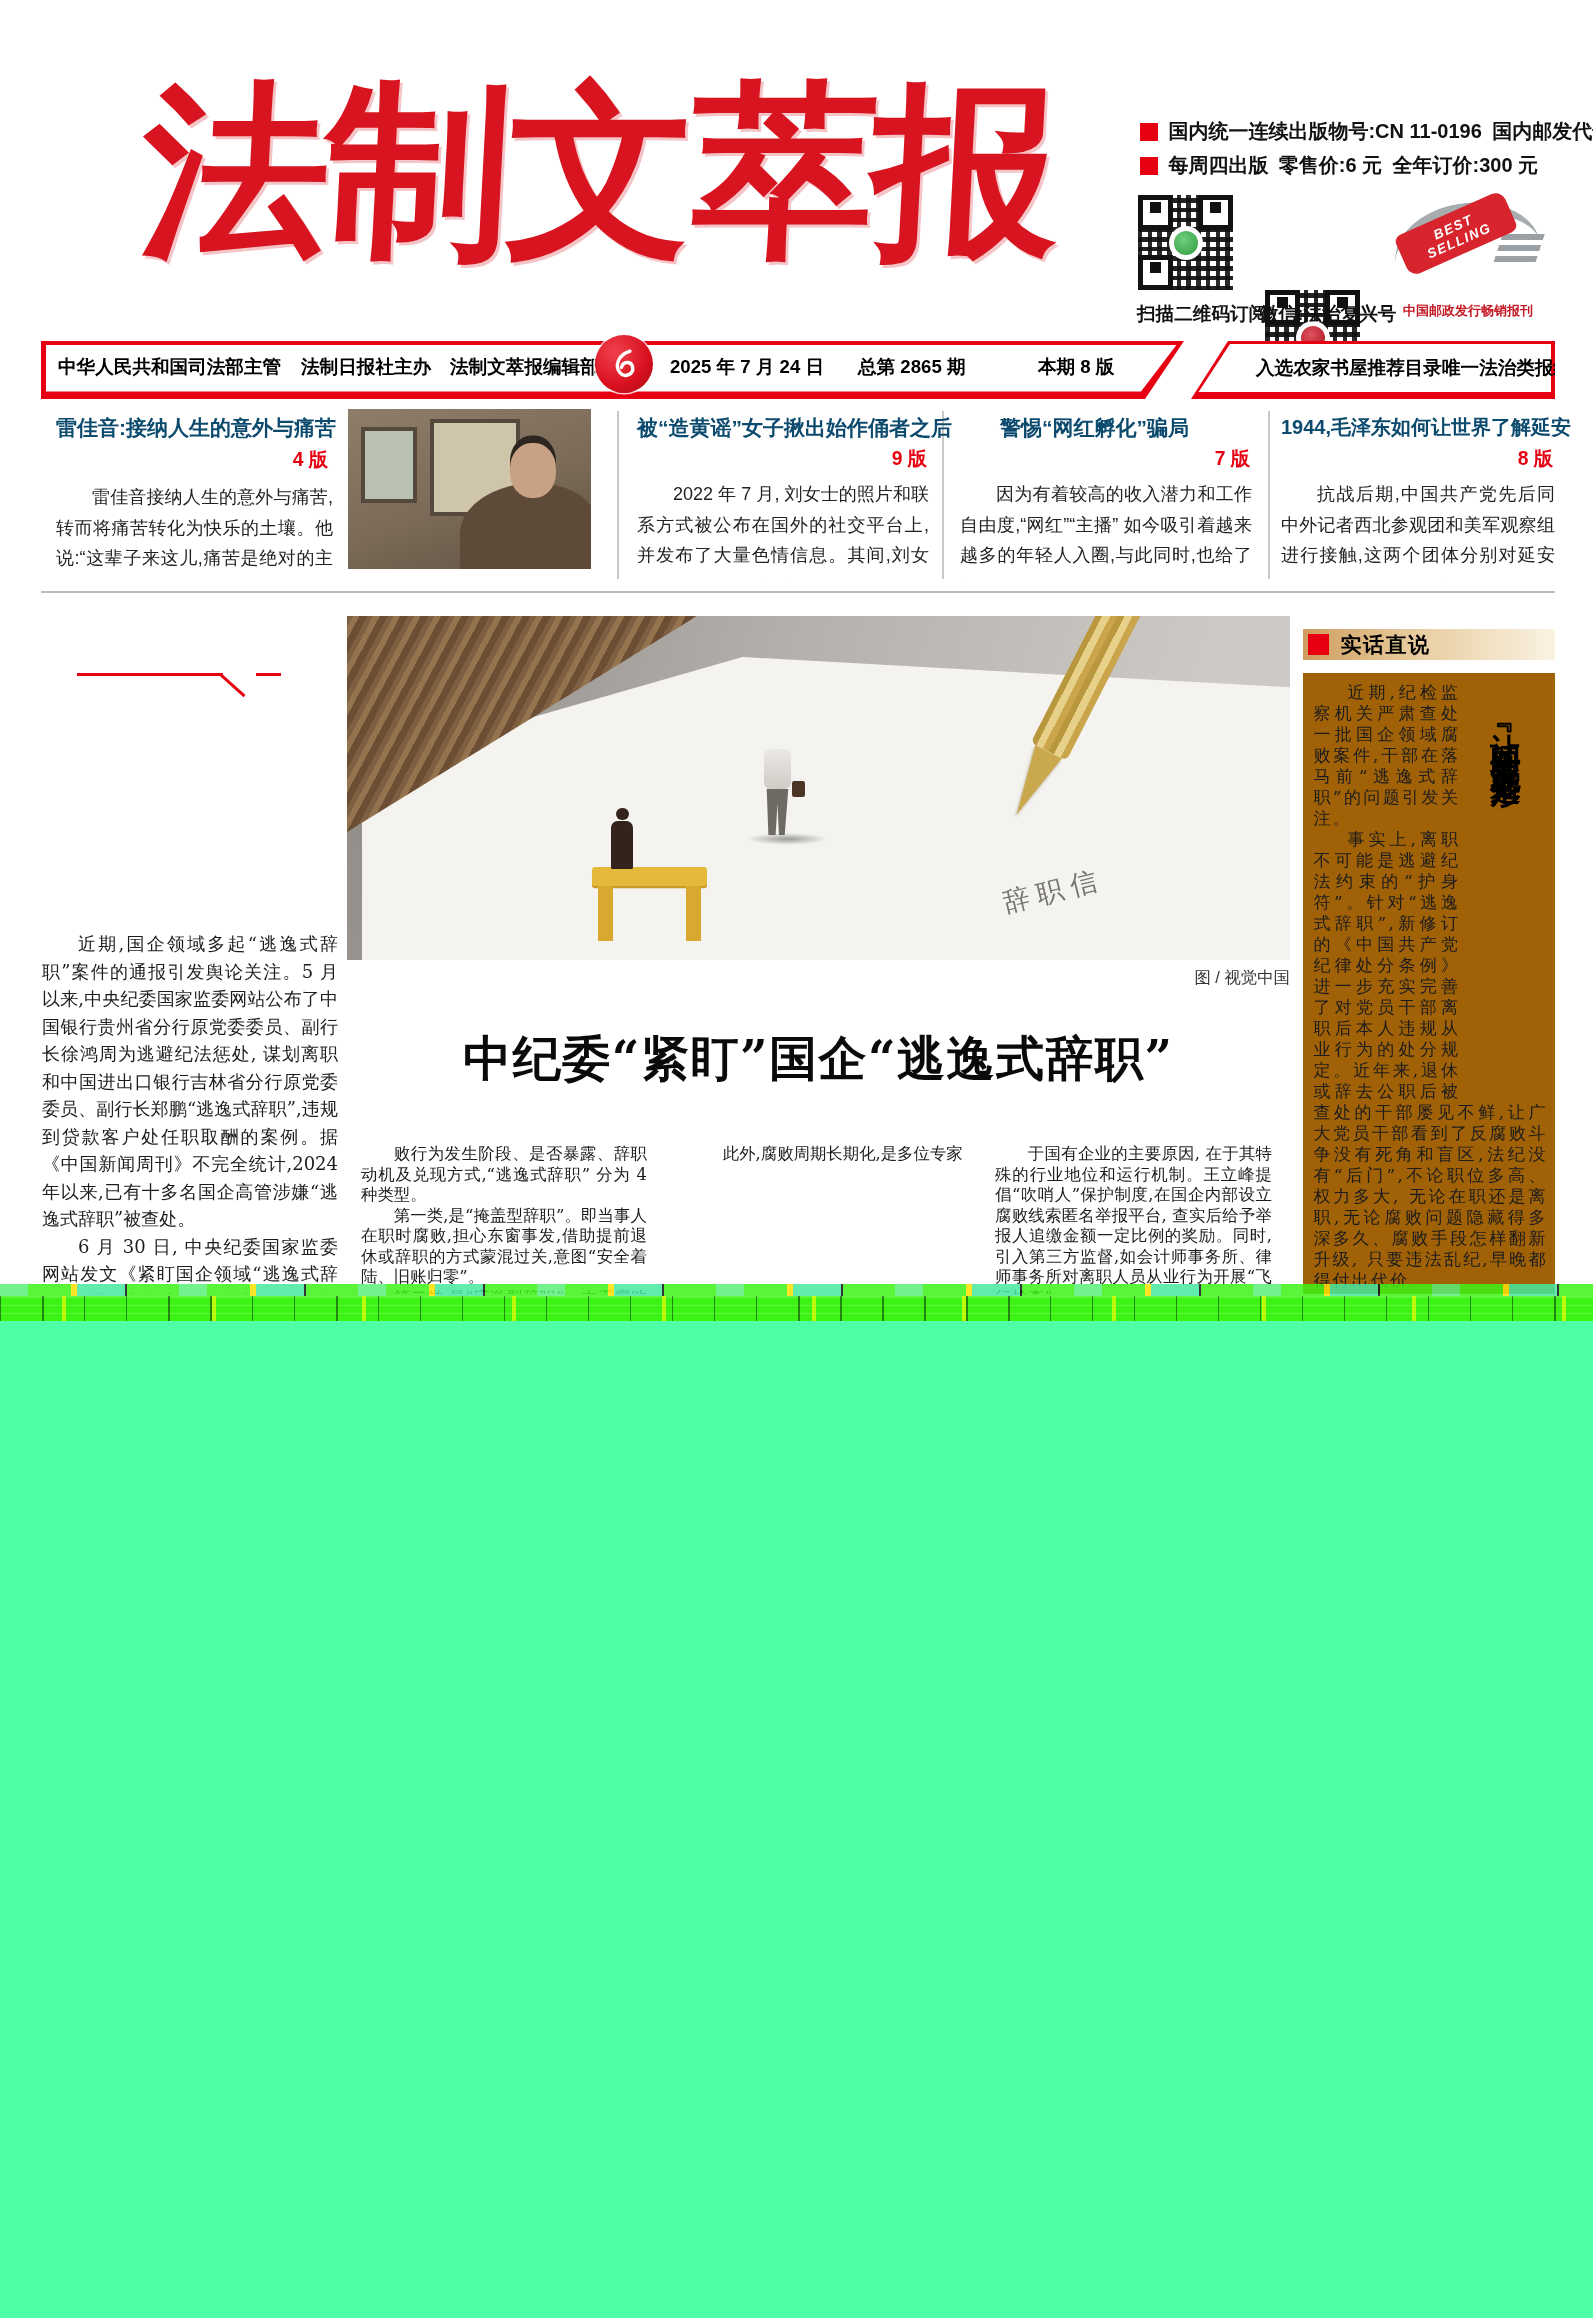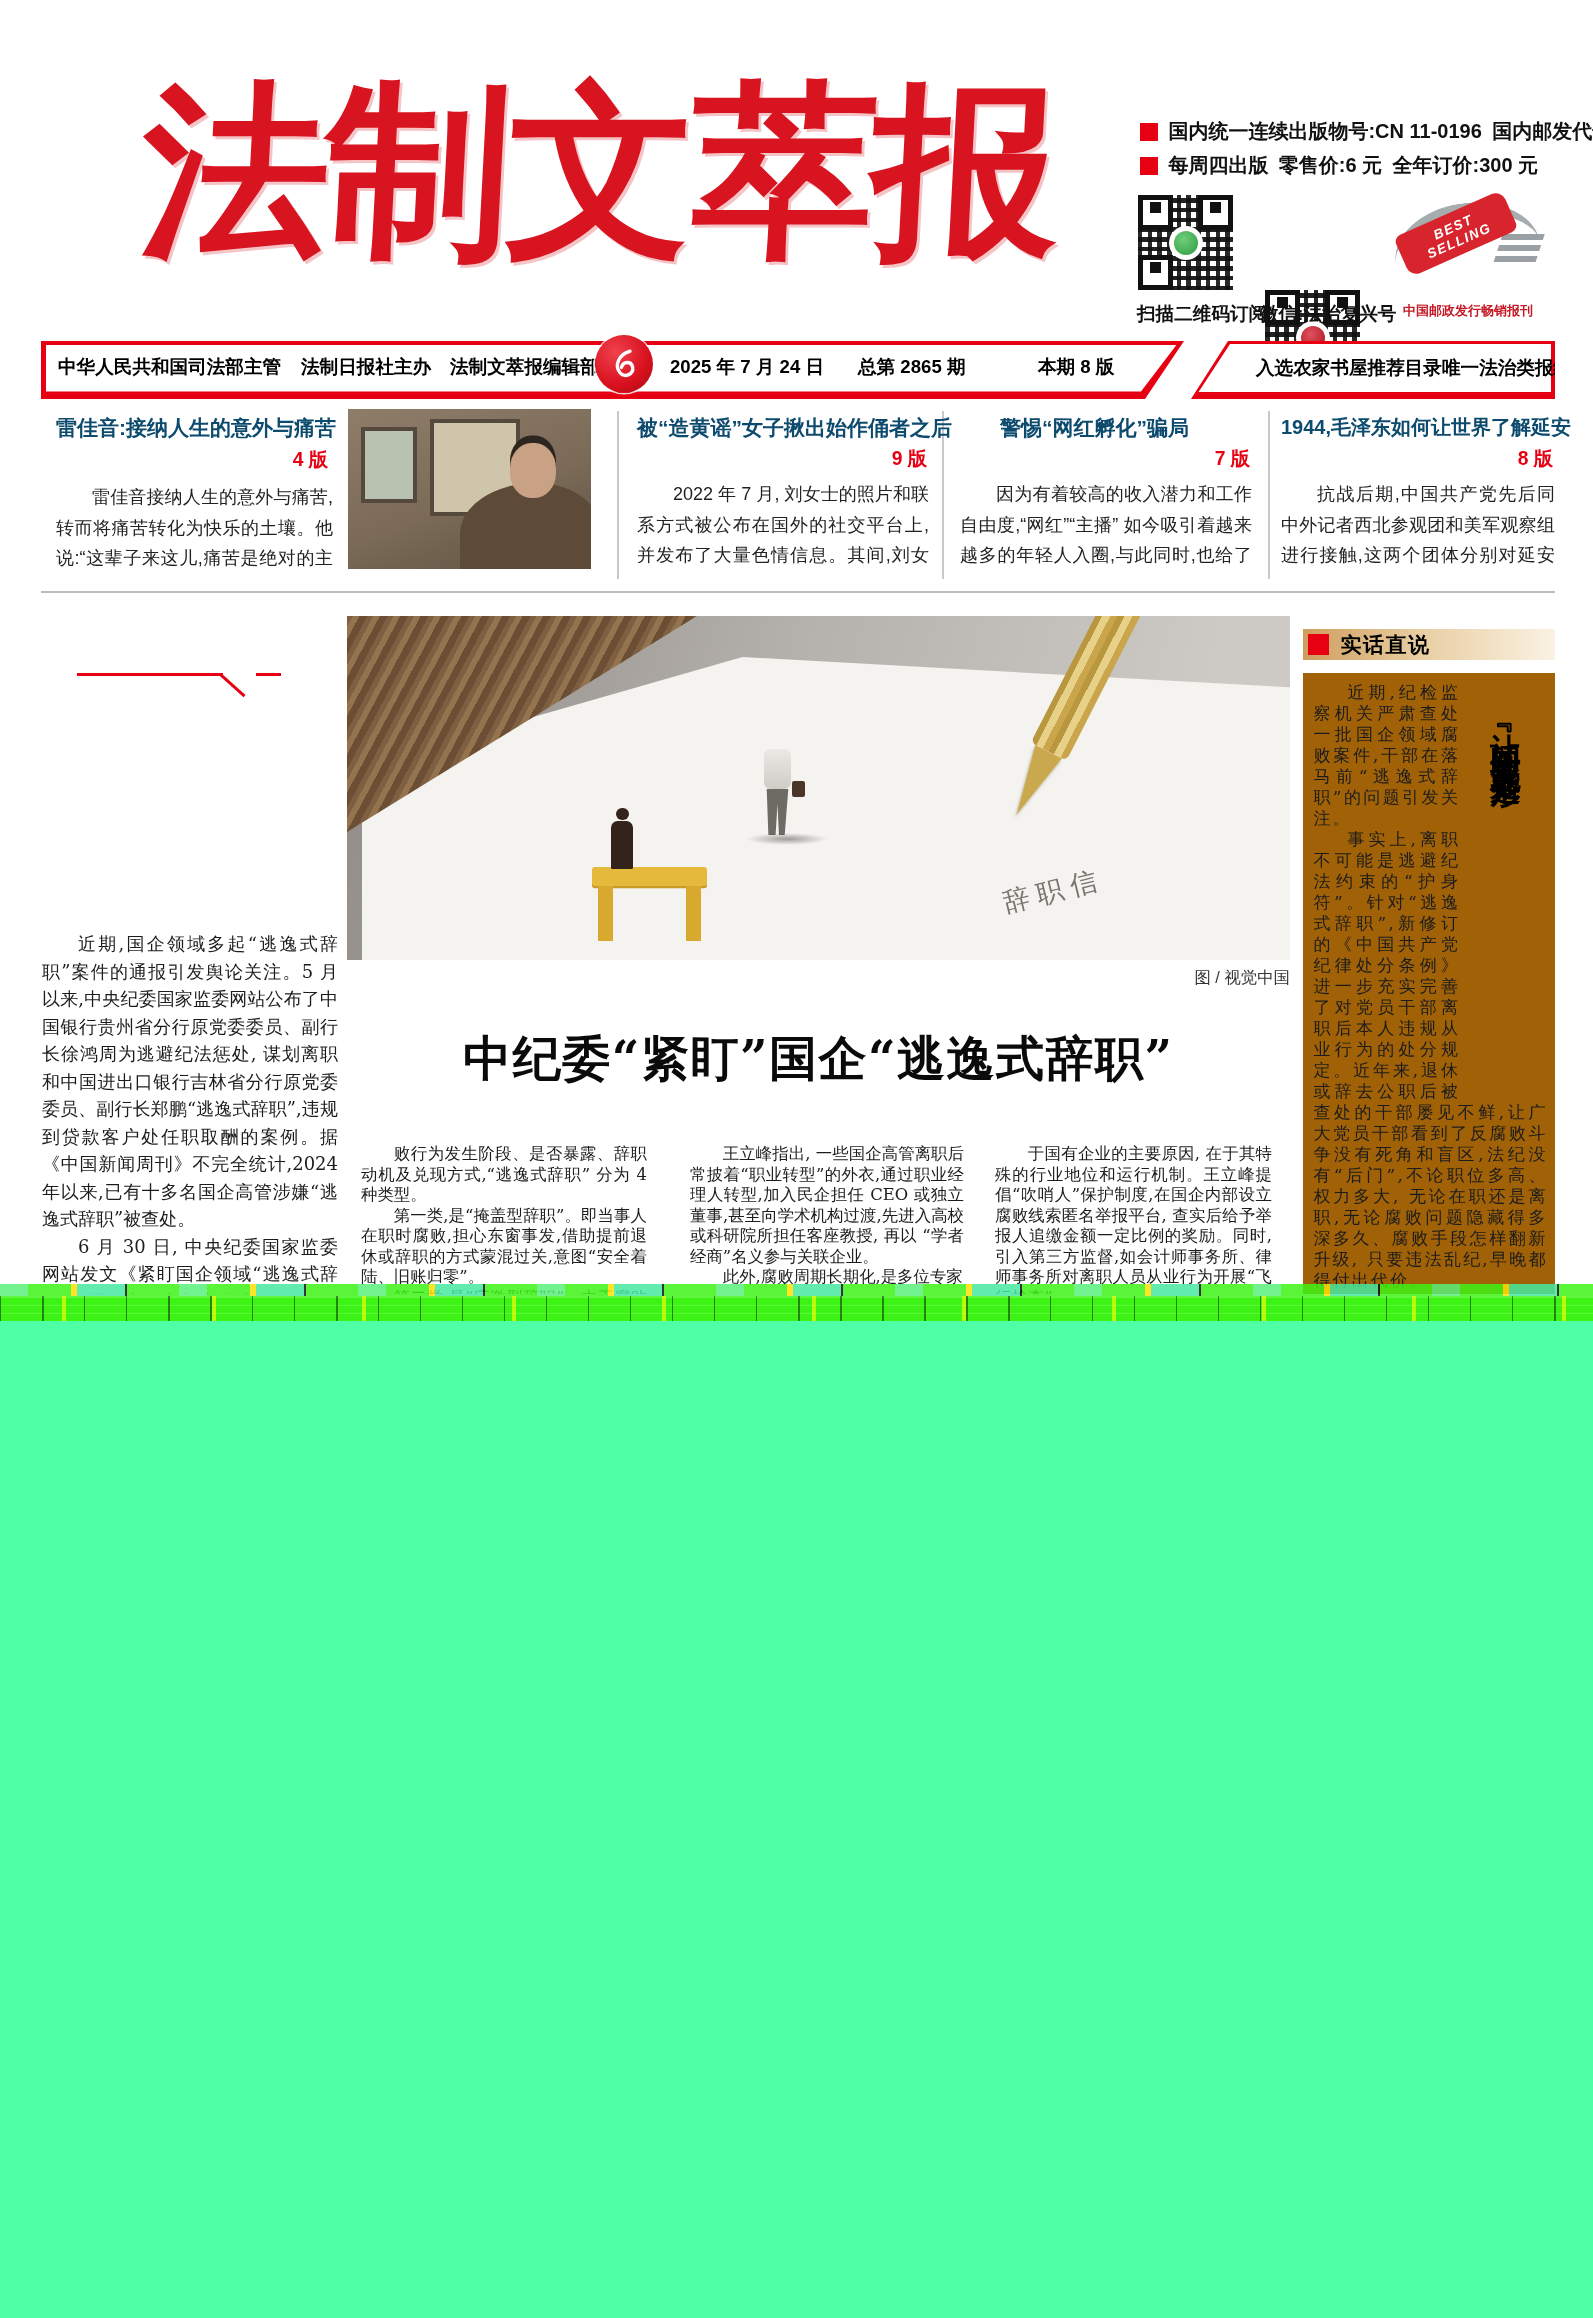--- a/index.html
+++ b/index.html
@@ -288,21 +288,20 @@
   <div class="abs caption">图 / 视觉中国</div>
 
   <div class="abs headline">中纪委“紧盯”国企“逃逸式辞职”</div>
 
   <div class="abs serifcol bodycol" style="left:361px;width:286px;">
     <p>败行为发生阶段、是否暴露、辞职动机及兑现方式,“逃逸式辞职” 分为 4 种类型。</p>
     <p>第一类,是“掩盖型辞职”。即当事人在职时腐败,担心东窗事发,借助提前退休或辞职的方式蒙混过关,意图“安全着陆、旧账归零”。</p>
     <p>第二类,是“应激型辞职”。由于腐败线索被发现而萌生离职念头,企</p>
   </div>
   <div class="abs serifcol bodycol" style="left:690px;width:274px;">
-    <p>王立峰指出, 一些国企高管离职后常披着“职业转型”的外衣,通过职业经理人转型,加入民企担任 CEO 或独立董事,甚至向学术机构过渡,先进入高校或科研院所担任客座教授, 再以 “学者经商”名义参与关联企业。</p>
     <p>此外,腐败周期长期化,是多位专家</p>
   </div>
   <div class="abs serifcol bodycol" style="left:995px;width:277px;">
     <p>于国有企业的主要原因, 在于其特殊的行业地位和运行机制。王立峰提倡“吹哨人”保护制度,在国企内部设立腐败线索匿名举报平台, 查实后给予举报人追缴金额一定比例的奖励。同时,引入第三方监督,如会计师事务所、律师事务所对离职人员从业行为开展“飞行检查”。</p>
   </div>
 
   <div class="abs sbar">
     <span class="redsq"></span>
     <span class="sbar-label">实话直说</span>
   </div>

